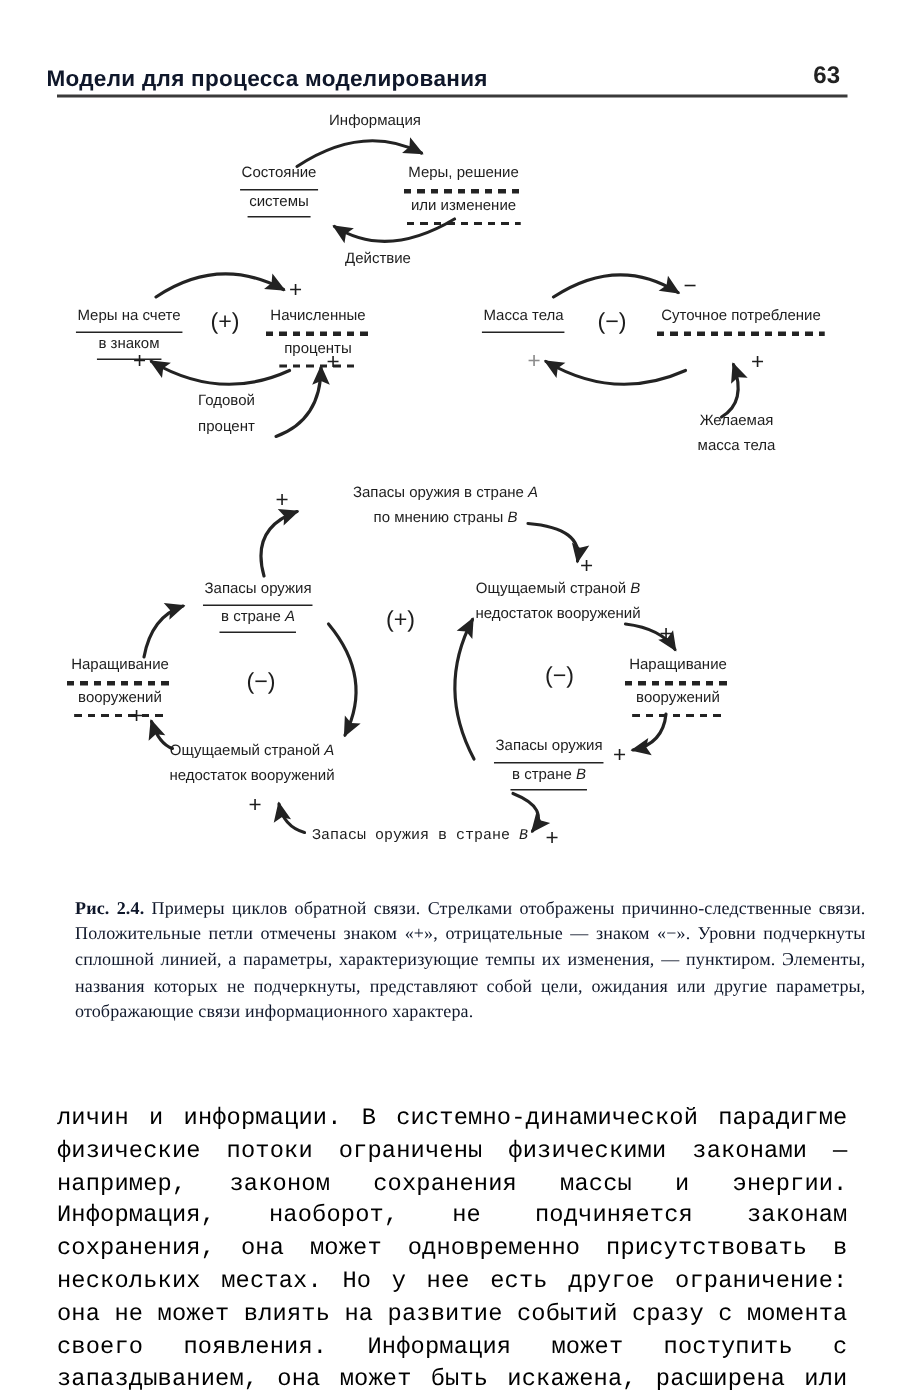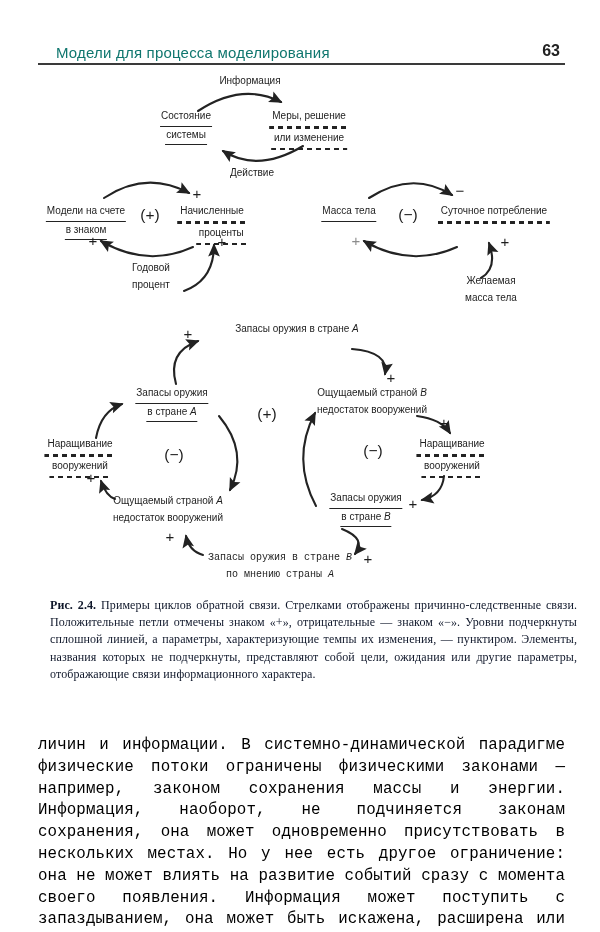--- a/index.html
+++ b/index.html
@@ -1,21 +1,21 @@
 <!DOCTYPE html>
 <html lang="ru"><head>
 <meta charset="utf-8">
 <style>
   html,body{margin:0;padding:0;background:#ffffff;}
   .page{
     position:relative; width:600px; height:932px; background:#ffffff;
     font-family:"Liberation Sans", sans-serif; color:#1f1f1f; overflow:hidden;
   }
   
-  .hdr-title{position:absolute; left:56px; top:44px; font-size:15px; letter-spacing:.2px; color:#0f766e;}
+  .hdr-title{position:absolute; left:31px; top:44px; font-size:15px; letter-spacing:.2px; color:#0f172a;font-weight:bold;}
   .hdr-num{position:absolute; right:40px; top:42px; font-size:16px; font-weight:bold; color:#222;}
   .hdr-rule{position:absolute; left:38px; top:63px; width:527px; height:2px; background:#3a3a3a;}
   
   .arrows{position:absolute; left:0; top:0; pointer-events:none;}
   
   .node{position:absolute; transform:translateX(-50%); text-align:center; font-size:10px; line-height:16.6px; white-space:nowrap; color:#1d1d1d;}
   .node i{font-style:italic;}
   .nline{display:block;}
   .u-solid{display:inline-block; border-bottom:1.6px solid #232323; padding:0 1px 1px;text-align:right;}
   .u-dash{display:inline-block; position:relative; padding:0 1px 5px;}
@@ -86,25 +86,25 @@
       <span class="nline"><span class="u-dash">Меры, решение</span></span>
       <span class="nline"><span class="u-dash">или изменение</span></span>
     </div>
     <div class="node" style="left:252px; top:165px;">
       <span class="nline">Действие</span>
     </div>
   </div>
 
   <div>
     <div class="node" style="left:86px; top:203px;">
-      <span class="nline"><span class="u-solid">Модели на счете</span></span>
+      <span class="nline"><span class="u-solid">Меры на счете</span></span>
       <span class="nline"><span class="u-solid">в знаком</span></span>
     </div>
     <div class="loop" style="left:150px; top:207px;">(+)</div>
-    <div class="node" style="left:212px; top:203px;text-align:right;">
+    <div class="node" style="left:212px; top:203px;">
       <span class="nline"><span class="u-dash">Начисленные</span></span>
       <span class="nline"><span class="u-dash">проценты</span></span>
     </div>
     <div class="sign" style="left:197px; top:187px;">+</div>
     <div class="sign" style="left:93px; top:234px;">+</div>
     <div class="sign" style="left:222px; top:235px;">+</div>
     <div class="node" style="left:151px; top:260px;">
       <span class="nline">Годовой</span>
       <span class="nline">процент</span>
     </div>
@@ -123,20 +123,21 @@
     <div class="sign" style="left:505px; top:235px;">+</div>
     <div class="node" style="left:491px; top:273px;">
       <span class="nline">Желаемая</span>
       <span class="nline">масса тела</span>
     </div>
   </div>
 
   <div>
     <div class="node" style="left:297px; top:321px;">
       <span class="nline"><span>Запасы оружия в стране </span><i>A</i></span>
+      <span class="nline"><span>по мнению страны </span><i>B</i></span>
     </div>
     <div class="sign" style="left:188px; top:327px;">+</div>
 
     <div class="node" style="left:172px; top:385px;">
       <span class="nline"><span class="u-solid">Запасы оружия</span></span>
       <span class="nline"><span class="u-solid"><span>в стране </span><i>A</i></span></span>
     </div>
     <div class="node" style="left:372px; top:385px;">
       <span class="nline"><span>Ощущаемый страной </span><i>B</i></span>
       <span class="nline">недостаток вооружений</span>
@@ -166,21 +167,20 @@
 
     <div class="node" style="left:366px; top:490px;">
       <span class="nline"><span class="u-solid">Запасы оружия</span></span>
       <span class="nline"><span class="u-solid"><span>в стране </span><i>B</i></span></span>
     </div>
     <div class="sign" style="left:413px; top:497px;">+</div>
     <div class="sign" style="left:368px; top:552px;">+</div>
 
     <div class="node" style="left:280px; top:550px;font-family:Liberation Mono, monospace;">
       <span class="nline"><span>Запасы оружия в стране </span><i>B</i></span>
-      <span class="nline"><span>по мнению страны </span><i>A</i></span>
     </div>
   </div>
 
   <div class="caption">
     <b>Рис. 2.4.</b>
     <span>Примеры циклов обратной связи. Стрелками отображены причинно-следственные связи. Положительные петли отмечены знаком «+», отрицательные — знаком «−». Уровни подчеркнуты сплошной линией, а параметры, характеризующие темпы их изменения, — пунктиром. Элементы, названия которых не подчеркнуты, представляют собой цели, ожидания или другие параметры, отображающие связи информационного характера.</span>
   </div>
 
   <div class="bodytext">личин и информации. В системно-динамической парадигме физические потоки ограничены физическими законами — например, законом сохранения массы и энергии. Информация, наоборот, не подчиняется законам сохранения, она может одновременно присутствовать в нескольких местах. Но у нее есть другое ограничение: она не может влиять на развитие событий сразу с момента своего появления. Информация может поступить с запаздыванием, она может быть искажена, расширена или частично утрачена.</div>
 

